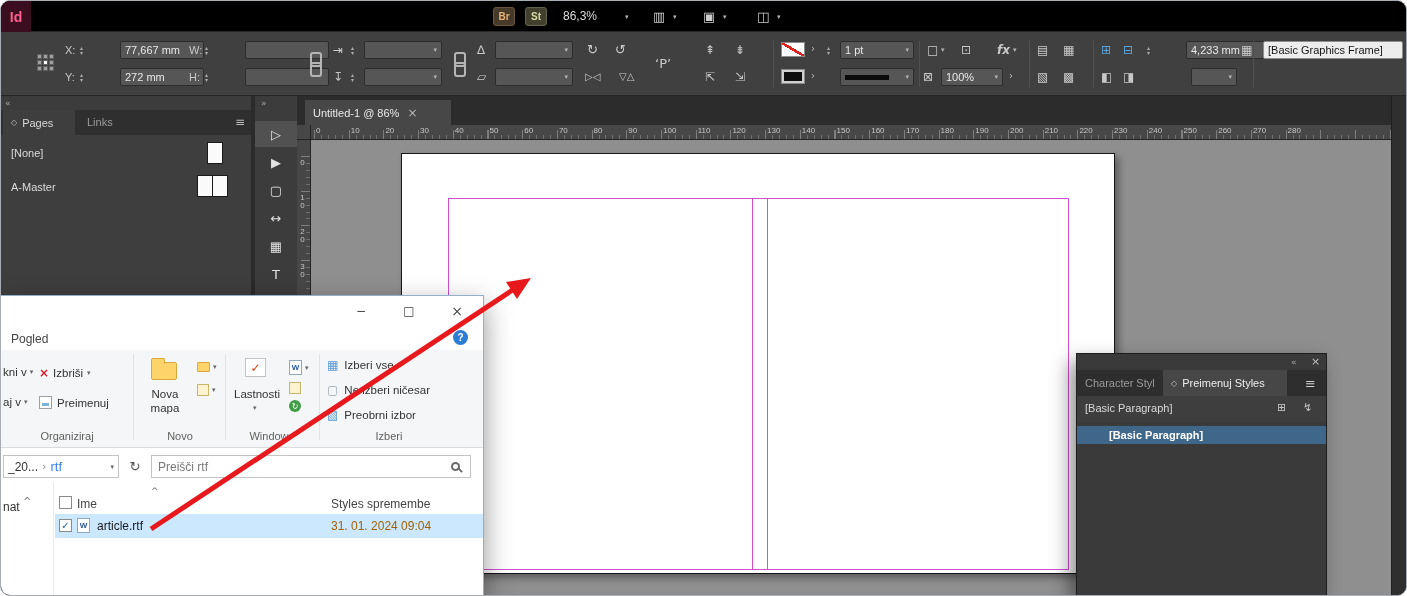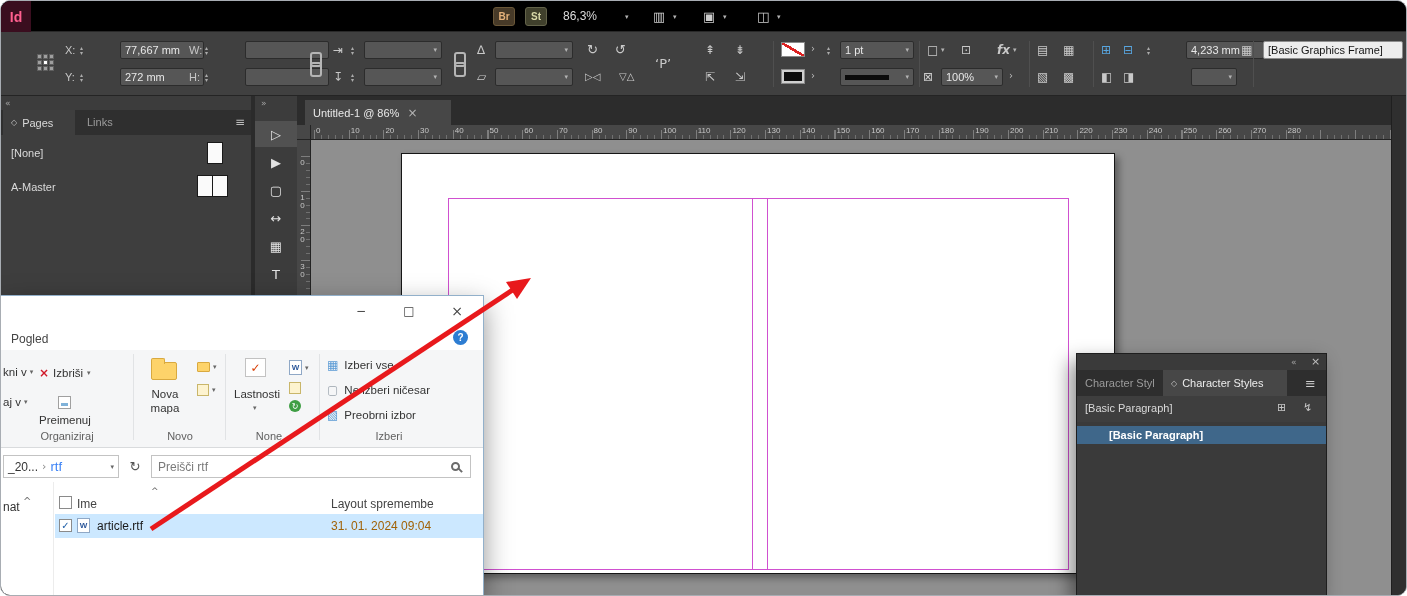--- a/index.html
+++ b/index.html
@@ -385,21 +385,21 @@
 
   <div id="styles-panel" class="abs">
     <div id="sp-header" class="abs">
       <span class="abs panel-corner-ic g" style="left:214px;top:3px;">«</span>
       <span class="abs g" style="left:234px;top:1px;color:#c0c0c0;font-size:11px;">×</span>
     </div>
     <div id="sp-tabs" class="abs">
       <span class="abs dim-label" style="left:8px;top:7px;">Character Styl</span>
       <div id="sp-tab-active" class="abs">
         <span class="g" style="font-size:8px;color:#bdbdbd;">◇</span>
-        <span class="panel-label" style="color:#ececec;">Character Styles</span>
+        <span class="panel-label" style="color:#ececec;">Preimenuj Styles</span>
       </div>
       <span class="abs g" style="left:228px;top:6px;color:#cfcfcf;font-size:13px;">≡</span>
     </div>
     <span class="abs panel-label" style="left:8px;top:48px;">[Basic Paragraph]</span>
     <span class="abs sp-icon g" style="left:200px;top:47px;">⊞</span>
     <span class="abs sp-icon g" style="left:226px;top:47px;">↯</span>
     <div id="sp-list" class="abs">
       <div id="sp-selected" class="abs">[Basic Paragraph]</div>
     </div>
   </div>
@@ -426,21 +426,21 @@
       </div>
       <div class="abs" style="left:38px;top:16px;display:flex;align-items:center;gap:4px;">
         <span class="red-x g">×</span>
         <span class="rb-text">Izbriši</span>
         <span class="rb-caret g">▾</span>
       </div>
       <div class="abs" style="left:2px;top:46px;display:flex;align-items:center;gap:3px;">
         <span class="rb-text">aj v</span>
         <span class="rb-caret g">▾</span>
       </div>
-      <div class="abs" style="left:38px;top:46px;display:flex;align-items:center;gap:5px;flex-direction:column;">
+      <div class="abs" style="left:38px;top:46px;display:flex;align-items:center;gap:5px;">
         <span class="icon-rename rel"></span>
         <span class="rb-text">Preimenuj</span>
       </div>
       <div class="abs rb-group" style="left:14px;top:80px;width:104px;">Organiziraj</div>
       <div class="abs rb-div" style="left:132px;"></div>
 
       <div class="abs icon-folder rel" style="left:150px;top:12px;"></div>
       <div class="abs rb-text" style="left:138px;top:38px;width:52px;text-align:center;">Nova</div>
       <div class="abs rb-text" style="left:138px;top:52px;width:52px;text-align:center;">mapa</div>
       <div class="abs" style="left:196px;top:12px;display:flex;align-items:center;gap:3px;">
@@ -462,21 +462,21 @@
       <div class="abs" style="left:288px;top:10px;display:flex;align-items:center;gap:3px;">
         <span class="icon-wdoc">
             <span>W</span>
           </span>
         <span class="rb-caret g">▾</span>
       </div>
       <div class="abs icon-edit" style="left:288px;top:32px;"></div>
       <div class="abs icon-hist g" style="left:288px;top:50px;">
           <span>↻</span>
         </div>
-      <div class="abs rb-group" style="left:226px;top:80px;width:84px;">None</div>
+      <div class="abs rb-group" style="left:226px;top:80px;width:84px;">Window</div>
       <div class="abs rb-div" style="left:318px;"></div>
 
       <div class="abs" style="left:326px;top:8px;display:flex;align-items:center;gap:6px;">
         <span class="sel-ic g">▦</span>
         <span class="rb-text">Izberi vse</span>
       </div>
       <div class="abs" style="left:326px;top:33px;display:flex;align-items:center;gap:6px;">
         <span class="sel-ic gray g">▢</span>
         <span class="rb-text">Ne izberi ničesar</span>
       </div>
@@ -501,21 +501,21 @@
       <span class="icon-search rel"></span>
     </div>
 
     <span class="abs" style="left:2px;top:204px;font-size:12px;color:#333;">nat</span>
     <span class="abs g" style="left:22px;top:200px;font-size:10px;color:#777;">^</span>
     <div class="abs" style="left:52px;top:186px;width:1px;height:116px;background:#ececec;"></div>
 
     <div class="abs cb" style="left:58px;top:200px;"></div>
     <span class="abs g" style="left:150px;top:190px;font-size:9px;color:#666;">^</span>
     <span class="abs ex-header-text" style="left:76px;top:201px;">Ime</span>
-    <span class="abs ex-header-text" style="left:330px;top:201px;">Layout spremembe</span>
+    <span class="abs ex-header-text" style="left:330px;top:201px;">Styles spremembe</span>
 
     <div id="ex-row" class="abs">
       <div class="abs cb" style="left:4px;top:5px;">
           <span class="g">✓</span>
         </div>
       <div class="abs icon-wdoc" style="left:22px;top:4px;">
           <span>W</span>
         </div>
       <span class="abs ex-cell" style="left:42px;top:5px;">article.rtf</span>
       <span class="abs ex-date" style="left:276px;top:5px;">31. 01. 2024 09:04</span>

